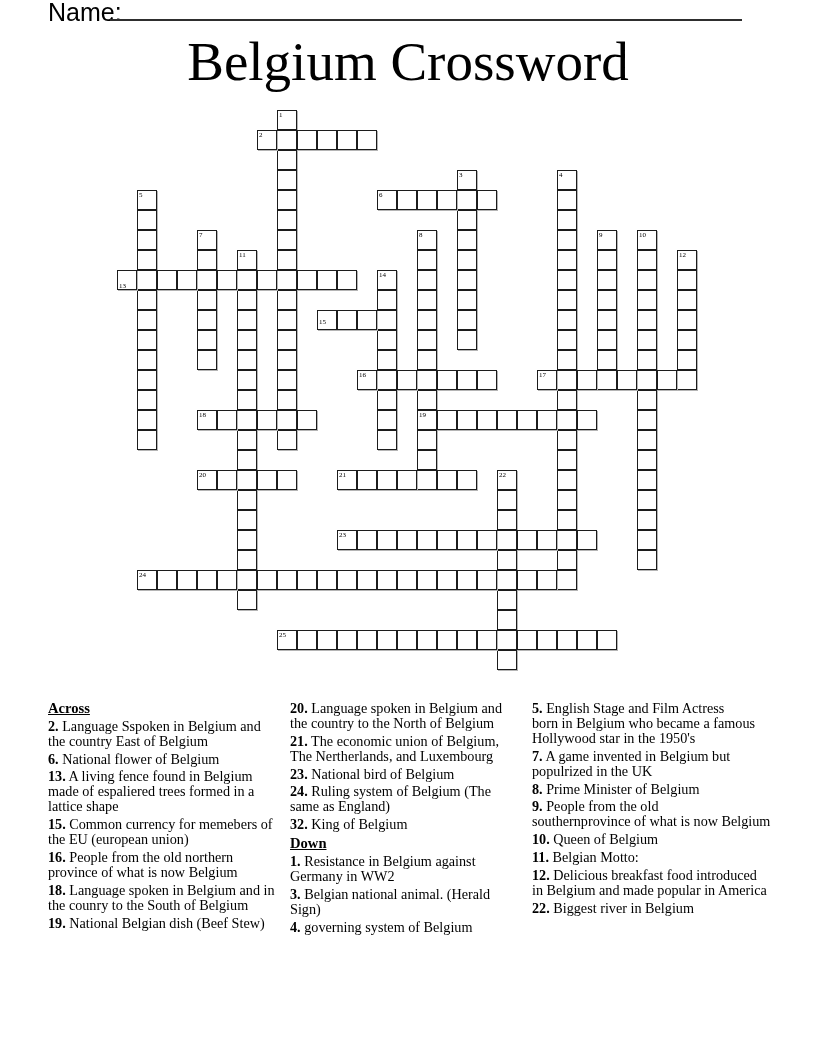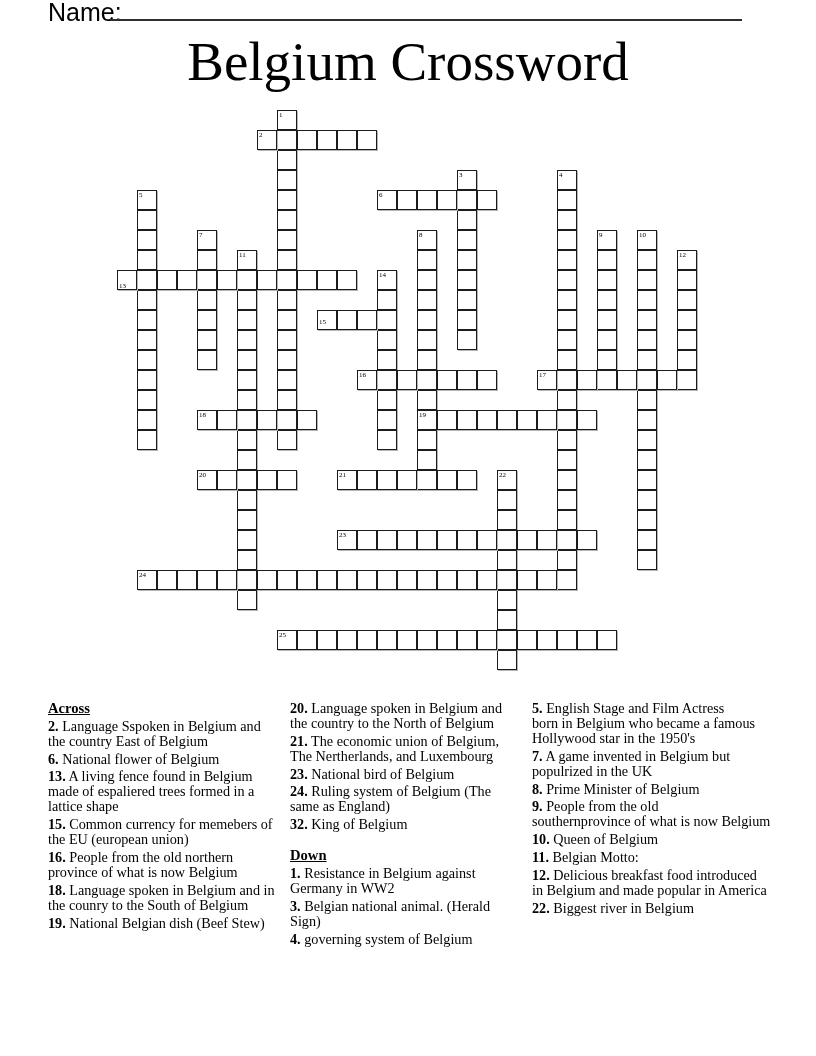--- a/index.html
+++ b/index.html
@@ -40,21 +40,21 @@
   #clue-col-1 { left:48px; }
   #clue-col-2 { left:290px; }
   #clue-col-3 { left:532px; }
   .clue { margin-bottom:2.8px; }
   .clue-num { font-weight:700; }
   .clue-text { white-space:pre-line; }
   .clue-heading {
     font-weight:700; text-decoration:underline;
     font-size:14.6px; margin-bottom:2.8px;
   }
-  .heading-down { margin-top:16px; }
+  .heading-down { margin-top:4px; }
 </style>
 </head>
 <body>
 
 <div class="page">
   <span class="name-label">Name:</span>
   <div class="name-line"></div>
   <h1 class="title">Belgium Crossword</h1>
 
   <div class="grid" id="crossword-grid" style="left: 117px; top: 110px; width: 580px; height: 560px;">

